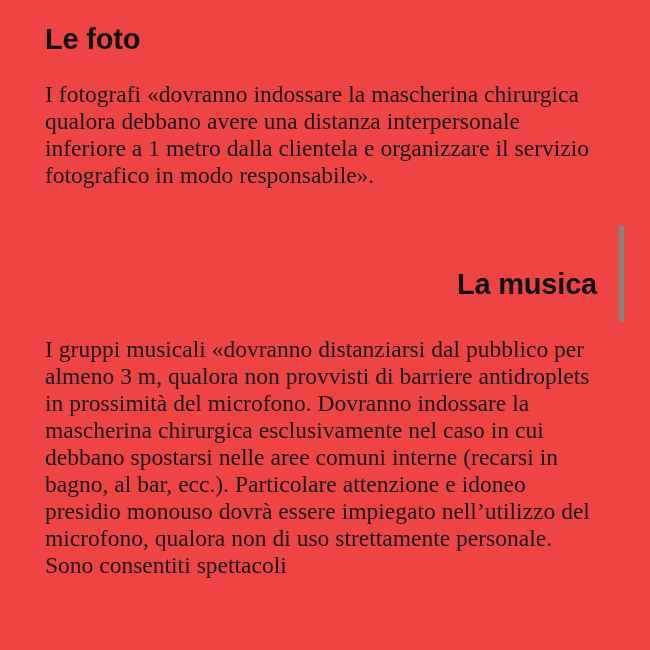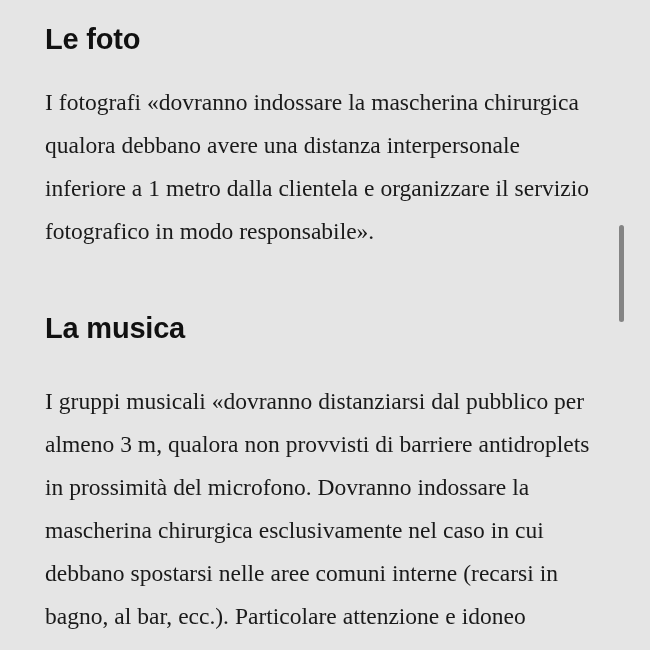--- a/index.html
+++ b/index.html
@@ -15,21 +15,21 @@
     position: relative;
   }
 
   #article-viewport {
     position: absolute;
     left: 0;
     top: 0;
     width: 650px;
     height: 650px;
     overflow: hidden;
-    background: #e5e5e5;
+    background: #ef4444;
   }
 
   #article-content {
     position: absolute;
     left: 45px;
     top: 0;
     width: 552px;
   }
 
   .section-heading {
@@ -39,38 +39,39 @@
     line-height: 34px;
     color: #111111;
     letter-spacing: -0.2px;
     margin: 0;
     padding: 0;
   }
 
   .body-paragraph {
     font-family: "Liberation Serif", "DejaVu Serif", serif;
     font-size: 23.5px;
-    line-height: 43px;
+    line-height: 27px;
     color: #1a1a1a;
     margin: 0;
     padding: 0;
     text-align: left;
     word-spacing: 0.1px;
   }
 
   #heading-le-foto {
     margin-top: 22px;
   }
 
   #paragraph-le-foto {
     margin-top: 25px;
   }
 
   #heading-la-musica {
-    margin-top: 58px;
+    margin-top: 78px;
+    text-align: right;
   }
 
   #paragraph-la-musica {
     margin-top: 35px;
   }
 
   
   #scrollbar-track {
     position: absolute;
     right: 22px;

